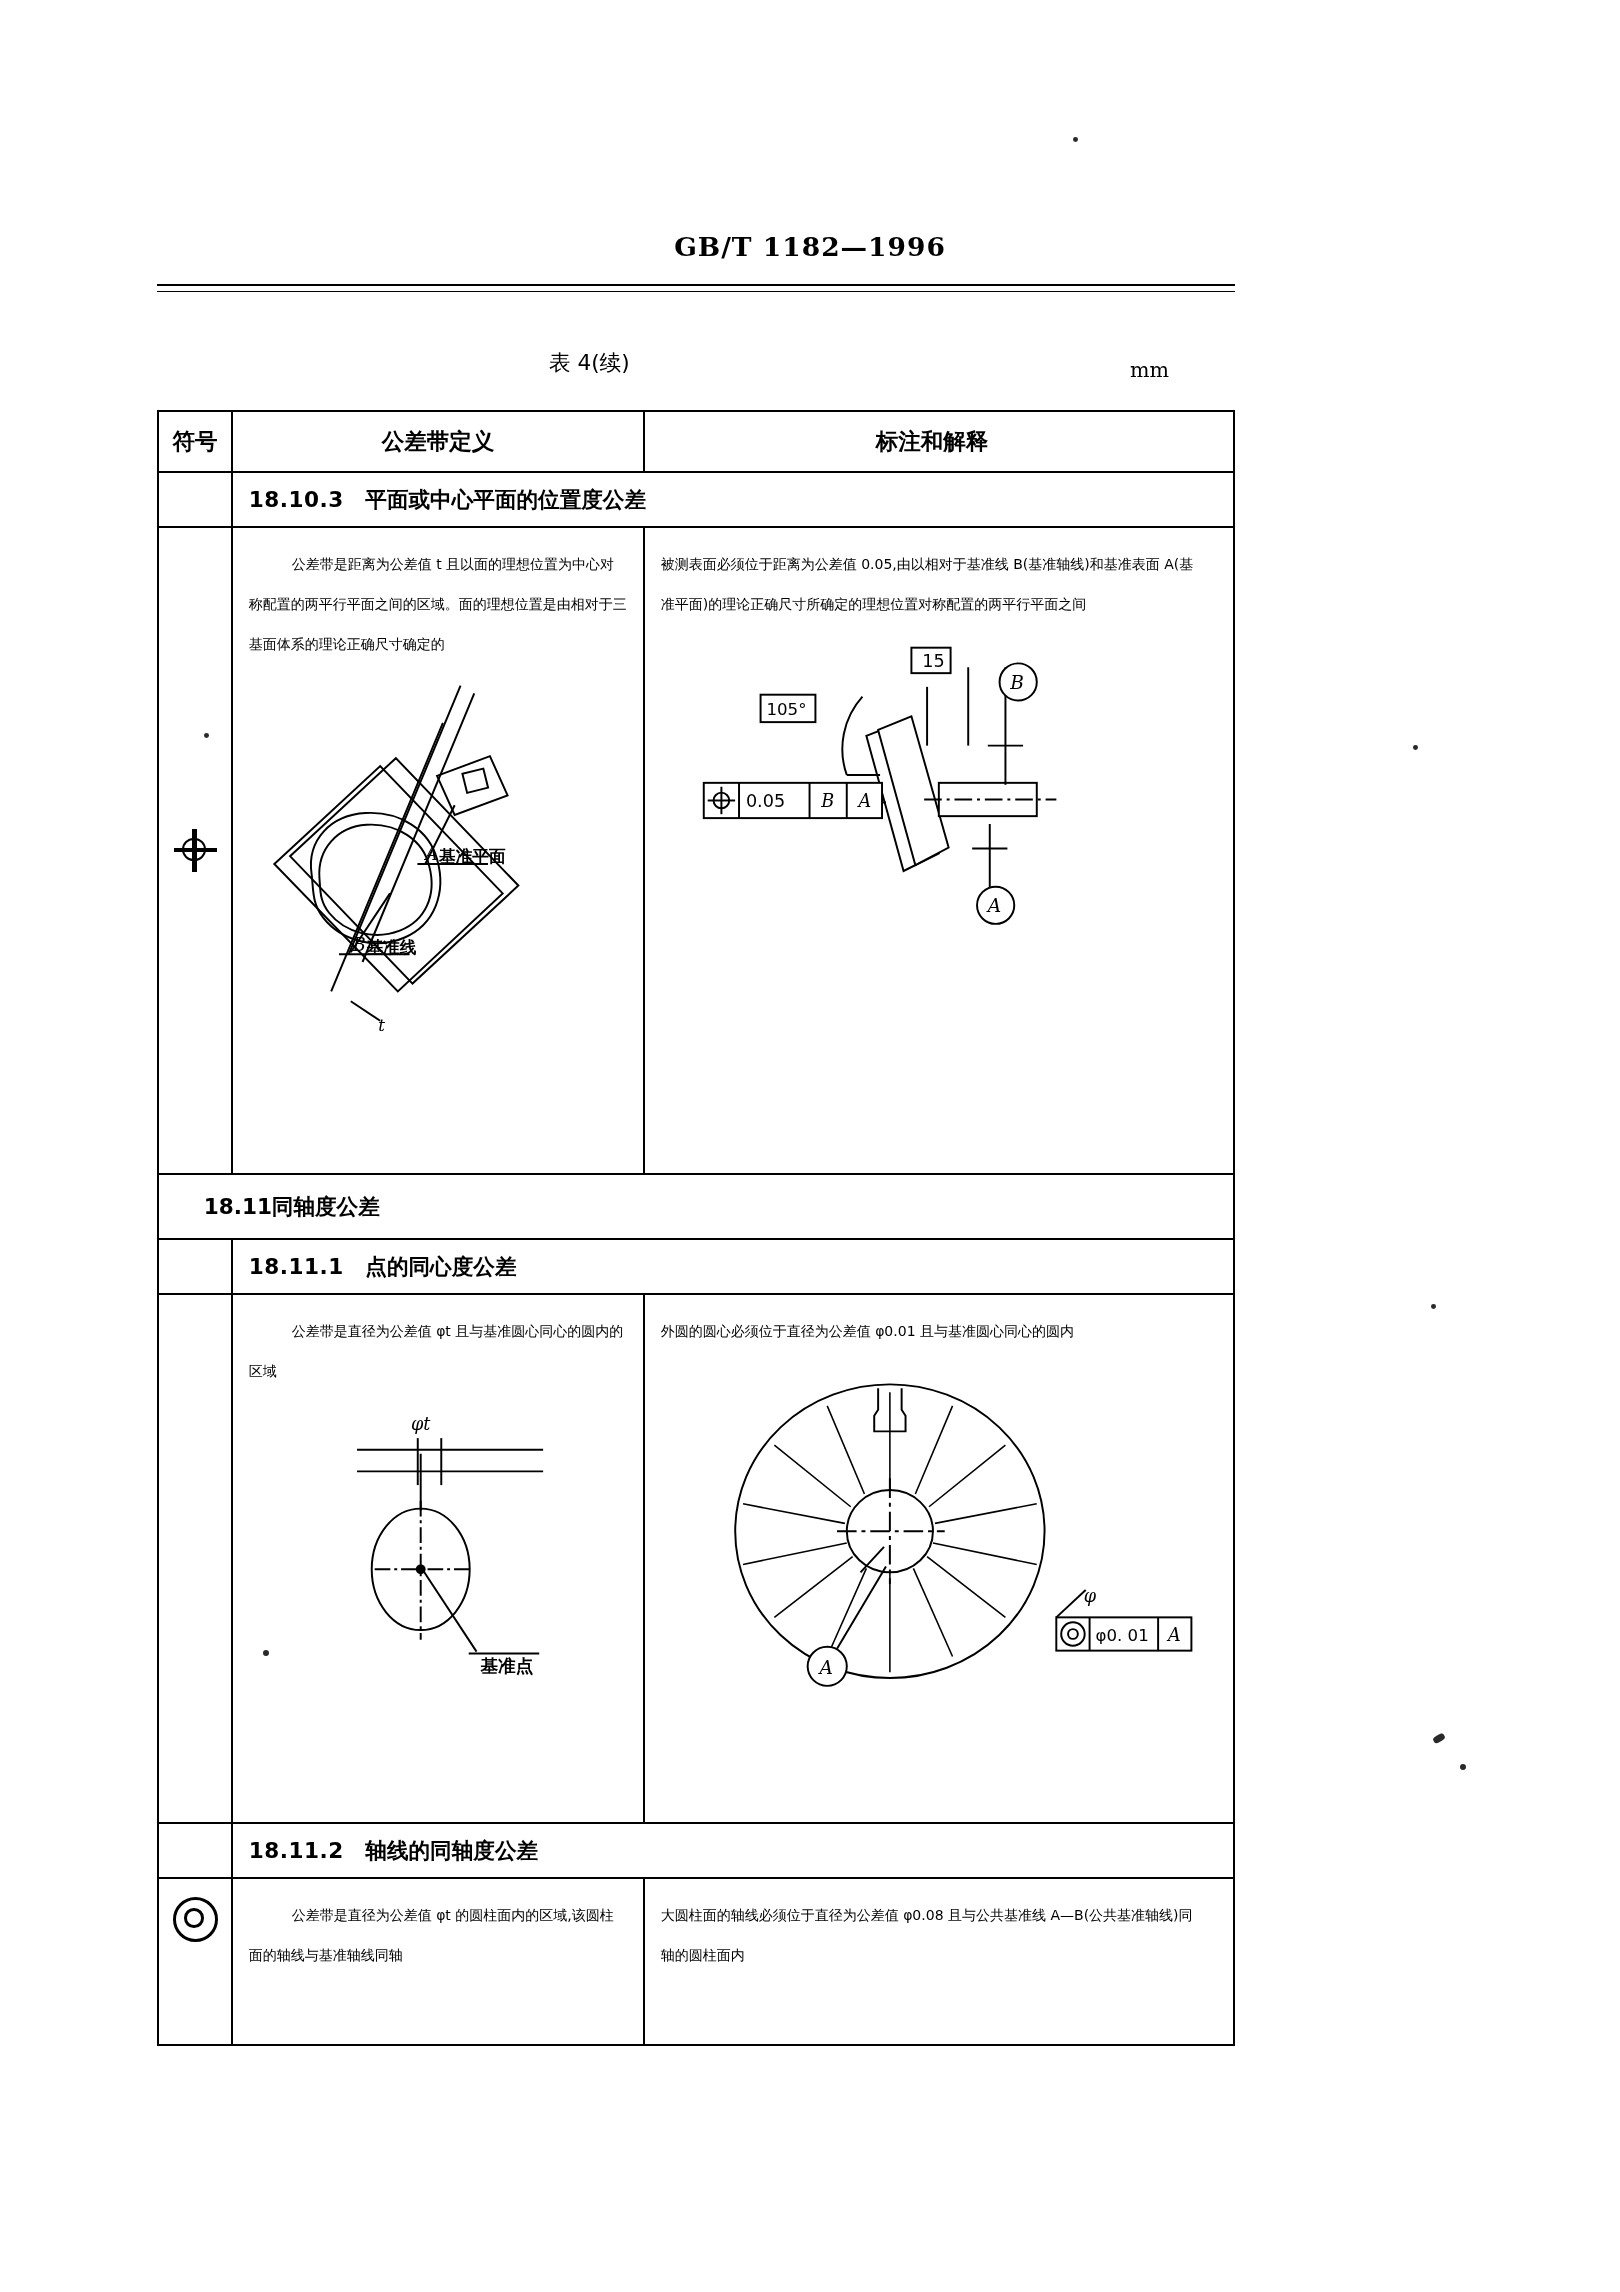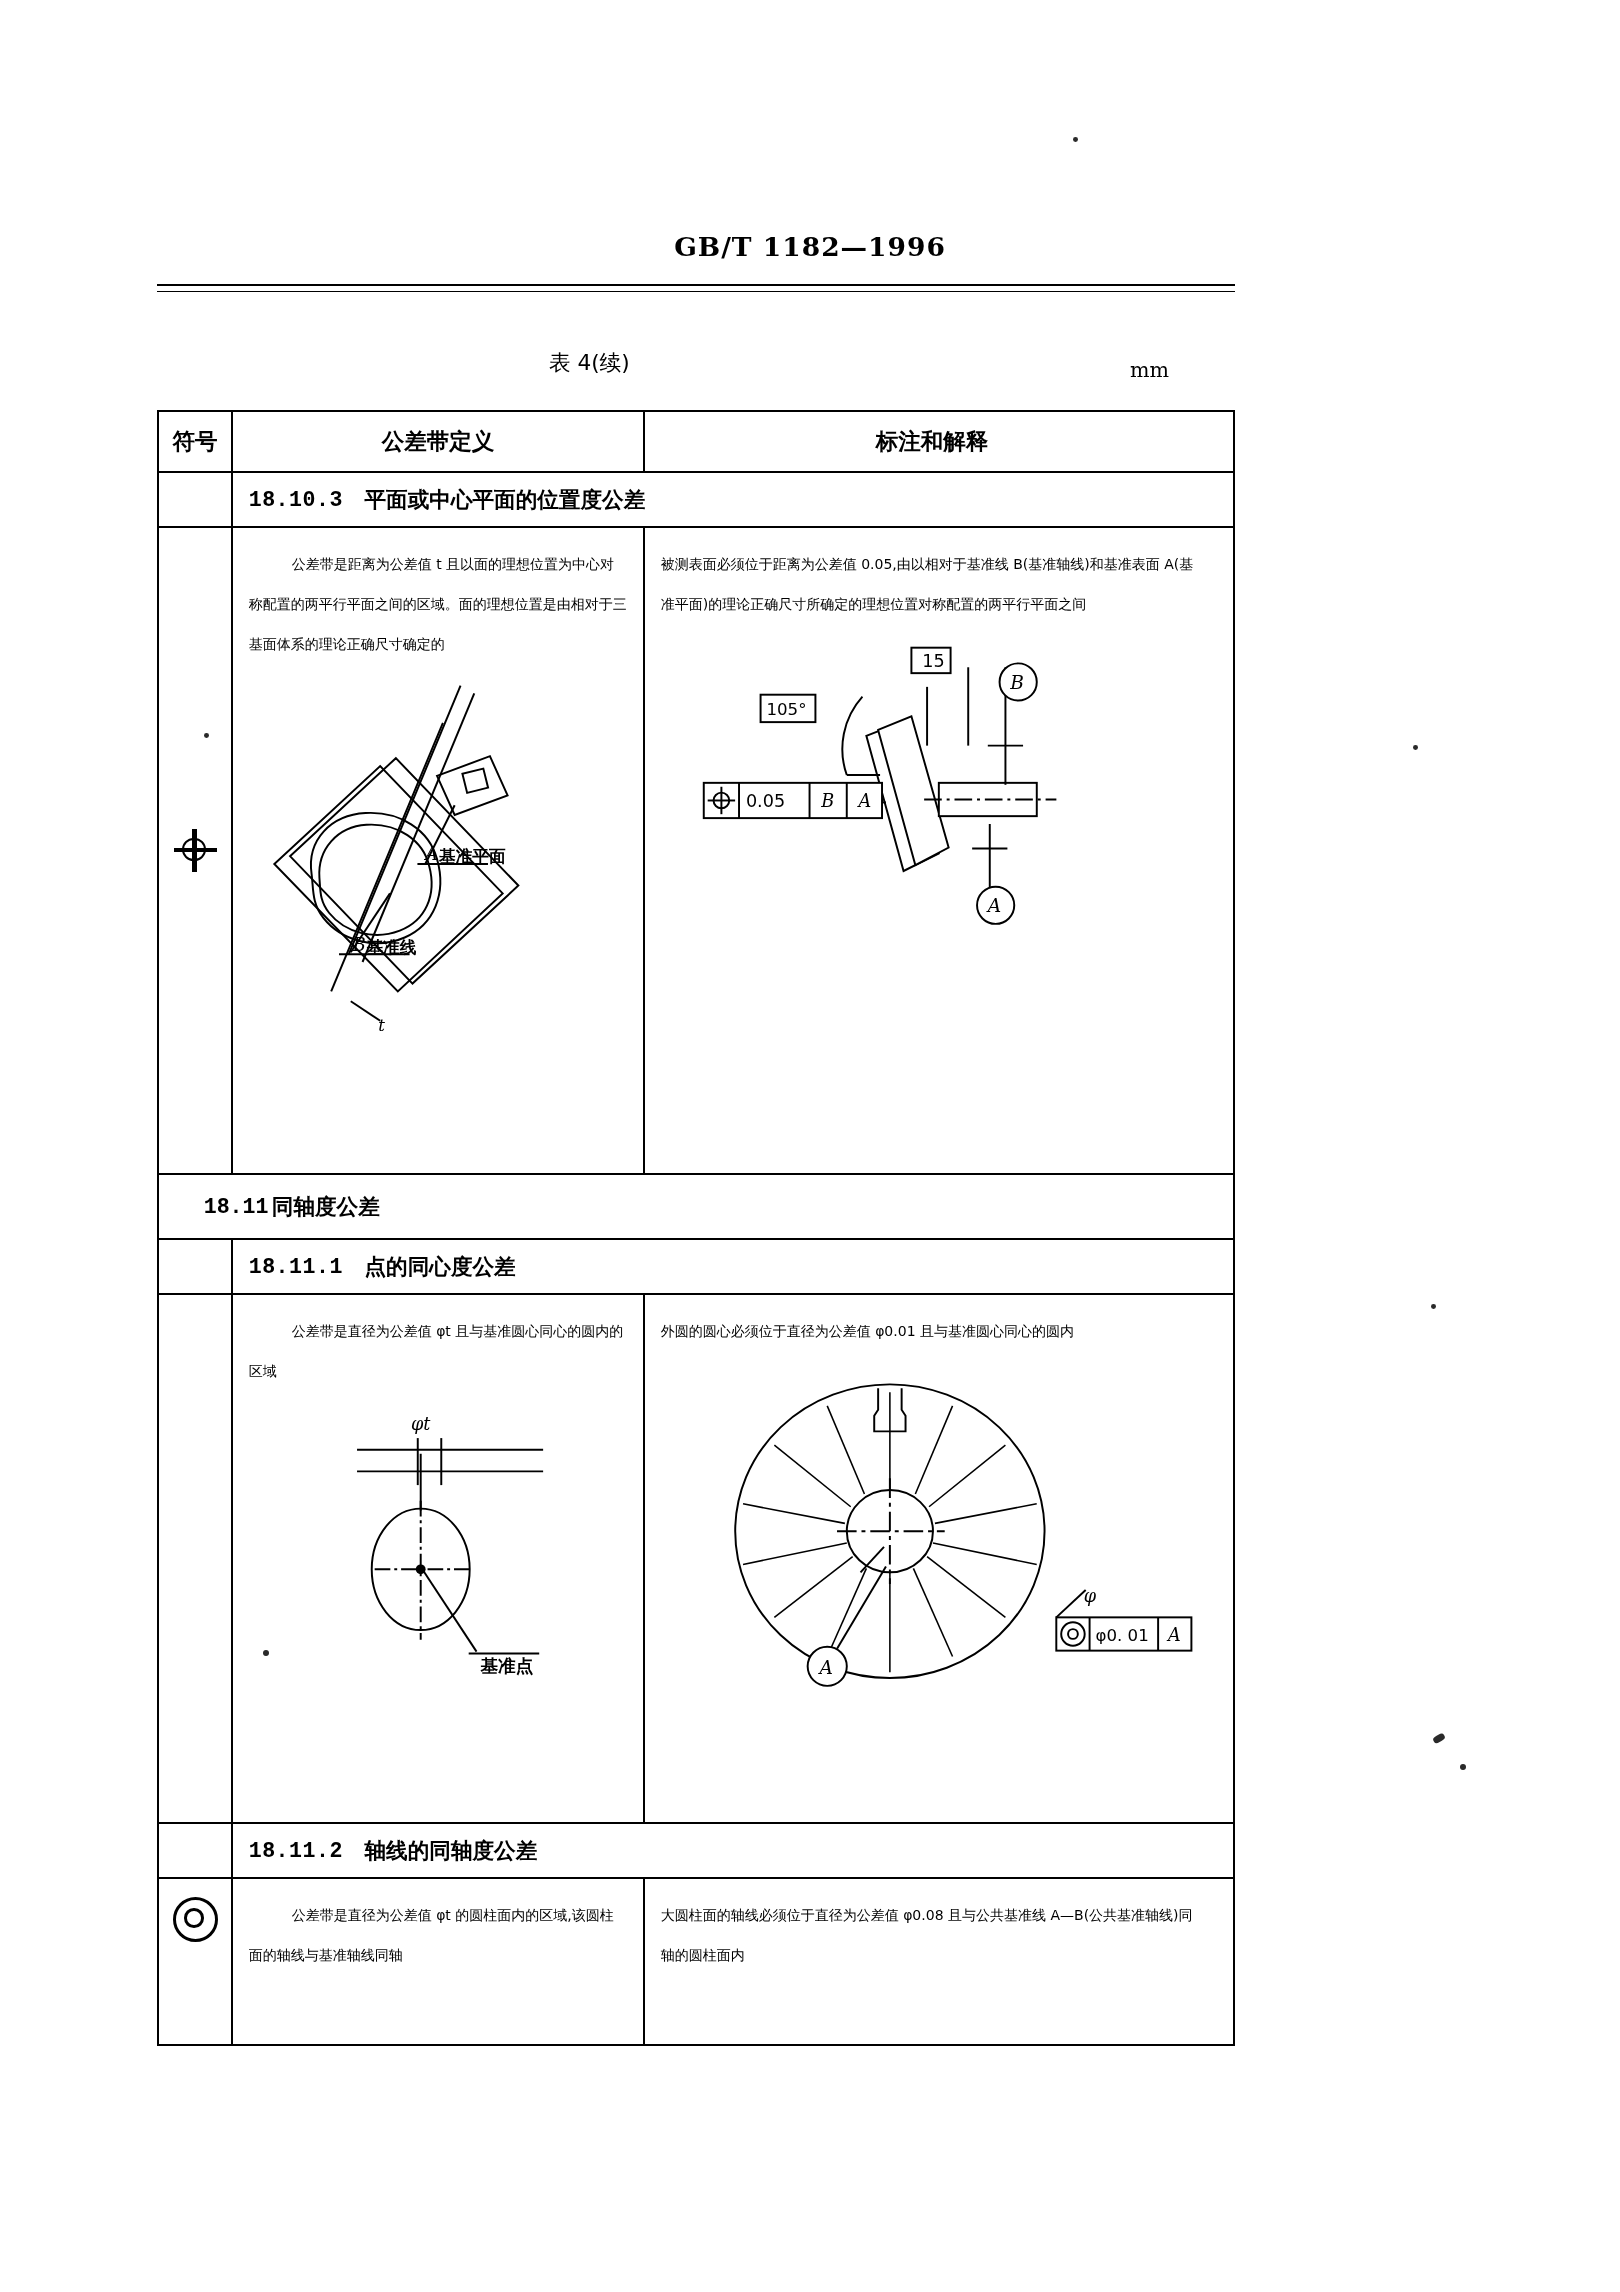--- a/index.html
+++ b/index.html
@@ -93,21 +93,20 @@
     align-items: center;
     justify-content: center;
     font-size: 22.5px;
     font-weight: bold;
     height: 100%;
   }
 
   .section-row {
     height: 55px;
     border-bottom: 2px solid #000;
-    font-family: Liberation Mono, monospace;
   }
   .section-label {
     display: flex;
     align-items: center;
     font-size: 21.6px;
     font-weight: bold;
     padding-left: 15.7px;
     height: 100%;
   }
   .section-label .num { margin-right: 21.6px; letter-spacing: 0.5px; }

